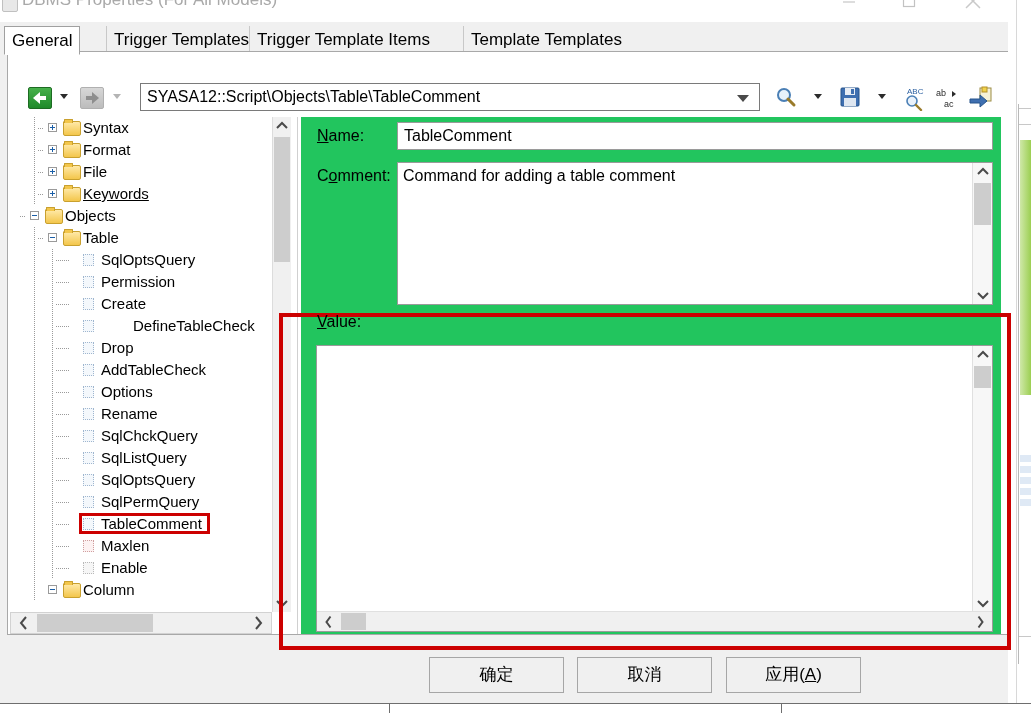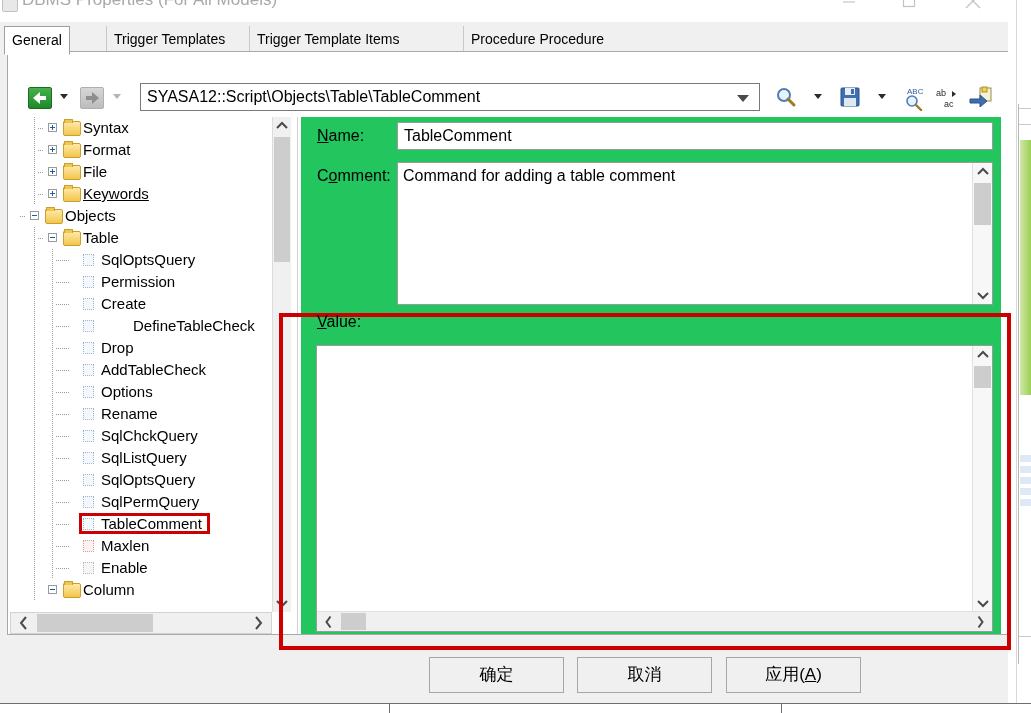--- a/index.html
+++ b/index.html
@@ -51,21 +51,21 @@
   #tabstrip{
     position:absolute;left:0;top:22px;width:1008px;height:30px;
     background:#f0f0f0;
   }
   #tabstrip .tabs-bg{
     position:absolute;left:4px;top:4px;right:4px;height:26px;
     background:#f0f0f0;border-bottom:1px solid #a0a0a0;
   }
   .tab{
     position:absolute;top:4px;height:27px;line-height:27px;
-    font-size:14px;color:#000;padding:0 7px;white-space:nowrap;
+    font-size:17px;color:#000;padding:0 7px;white-space:nowrap;
     box-sizing:border-box;cursor:default;
     border-left:1px solid #c8c8c8;
   }
   .tab.active{
     background:#ffffff;border:1px solid #a0a0a0;border-bottom:1px solid #ffffff;
     height:29px;line-height:27px;z-index:5;
   }
 
   
   #panel{
@@ -270,21 +270,21 @@
         <line x1="16" y1="2" x2="2" y2="16" stroke="#c9c9c9" stroke-width="1.5"></line>
       </svg>
     </div>
   </div>
 
   <div id="tabstrip">
     <div class="tabs-bg"></div>
     <div class="tab active" style="left:4px;">General</div>
     <div class="tab" style="left:106px;">Trigger Templates</div>
     <div class="tab" style="left:249px;">Trigger Template Items</div>
-    <div class="tab" style="left:463px;">Procedure Procedure</div>
+    <div class="tab" style="left:463px;">Template Templates</div>
   </div>
 
   <div id="panel"></div>
 
   <div id="addressbar">
     <div id="nav-back">
       <span class="stem"></span>
       <span class="arrow"></span>
     </div>
     <div id="nav-back-caret"></div>

